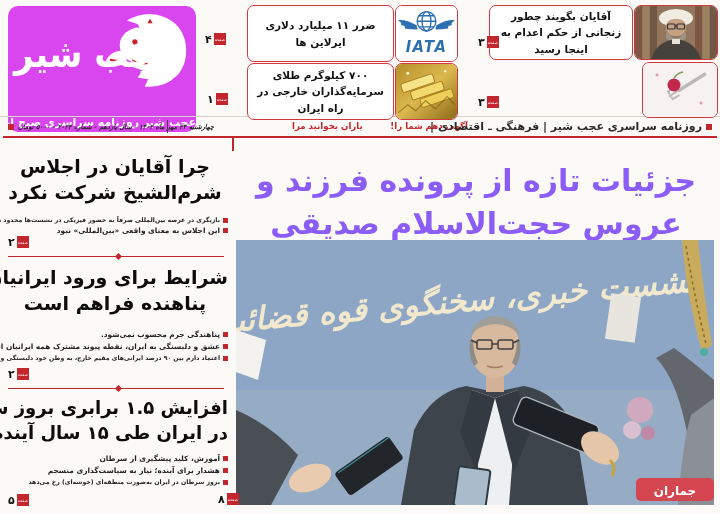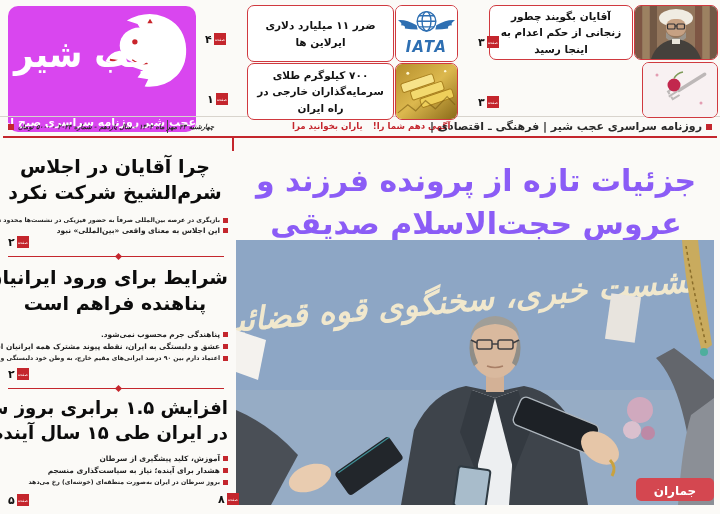--- a/index.html
+++ b/index.html
@@ -14,21 +14,21 @@
   .logo-tagline{position:absolute;left:0;right:0;bottom:3px;text-align:center;color:#fff;font-weight:bold;font-size:11px;white-space:nowrap;}
 
   
   .rule-top{left:0;right:0;top:116px;height:1px;background:#d8d4cd;}
   .rule-red{left:3px;right:3px;top:136px;height:2px;background:#c4262d;}
   .red-tick{left:232px;top:138px;width:2px;height:13px;background:#c4262d;}
   .dateline{left:8px;top:120px;width:226px;height:14px;display:flex;align-items:center;justify-content:flex-end;gap:4px;direction:rtl;}
   .dateline .txt{font-size:6.6px;font-weight:bold;color:#2a2a2a;white-space:nowrap;font-style:italic;}
   .sq-red{width:6px;height:6px;background:#c4262d;display:inline-block;flex:0 0 auto;}
   .bar-sep{left:167px;top:120px;width:1px;height:13px;background:#444;}
-  .slogan{left:292px;top:121px;width:176px;display:flex;direction:ltr;justify-content:flex-start;gap:10px;}
+  .slogan{left:292px;top:121px;width:176px;display:flex;direction:ltr;justify-content:space-between;gap:10px;}
   .slogan span{direction:rtl;color:#c4262d;font-weight:bold;font-size:8.6px;white-space:nowrap;}
   .publine{right:8px;top:120px;display:flex;align-items:center;gap:4px;direction:rtl;}
   .publine .txt{font-size:11px;font-weight:bold;color:#2a2a2a;white-space:nowrap;}
 
   
   .box{background:#fff;border:1.4px solid #d0393f;border-radius:7px;display:flex;align-items:center;justify-content:center;text-align:center;}
   .box .t{font-weight:bold;color:#131313;font-size:10.5px;line-height:1.55;padding:2px 5px;}
   .imgbox{overflow:hidden;padding:0;}
   .imgbox svg{display:block;width:100%;height:100%;}
 

